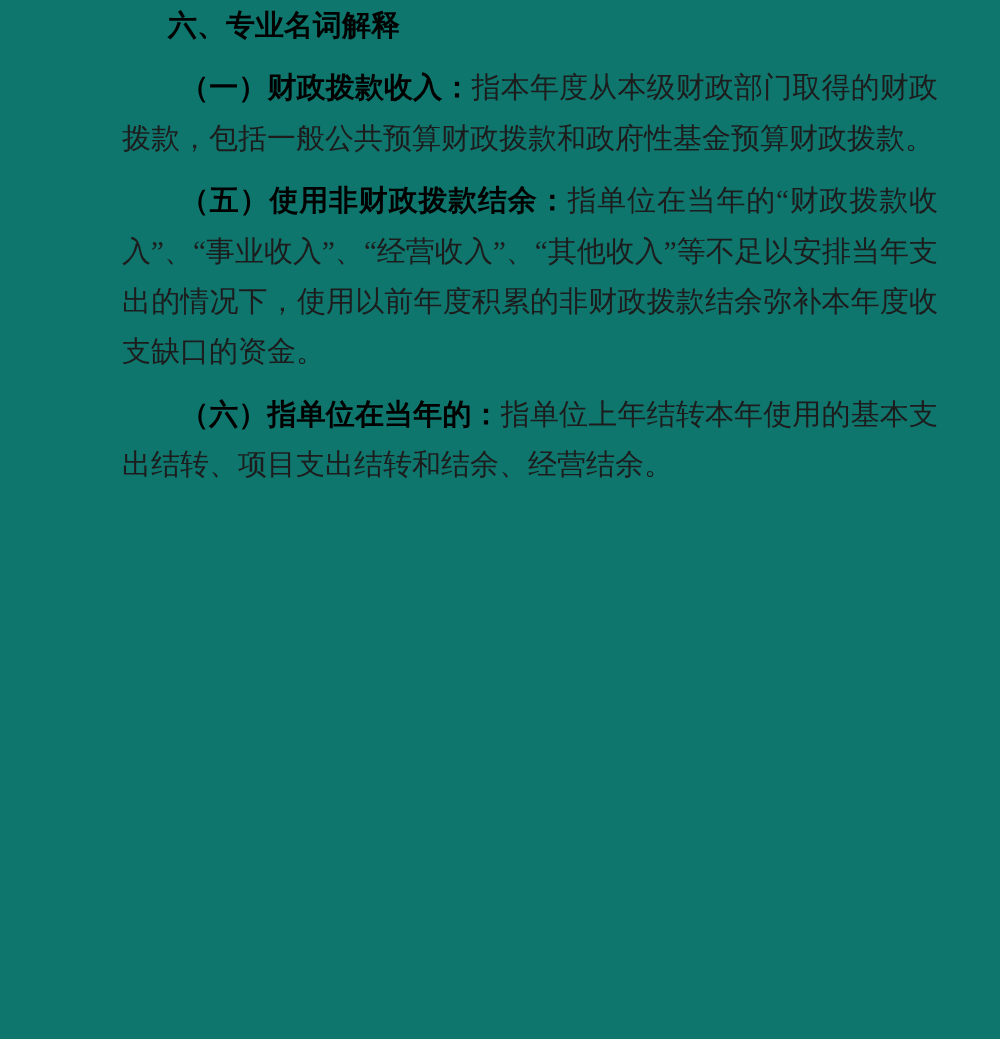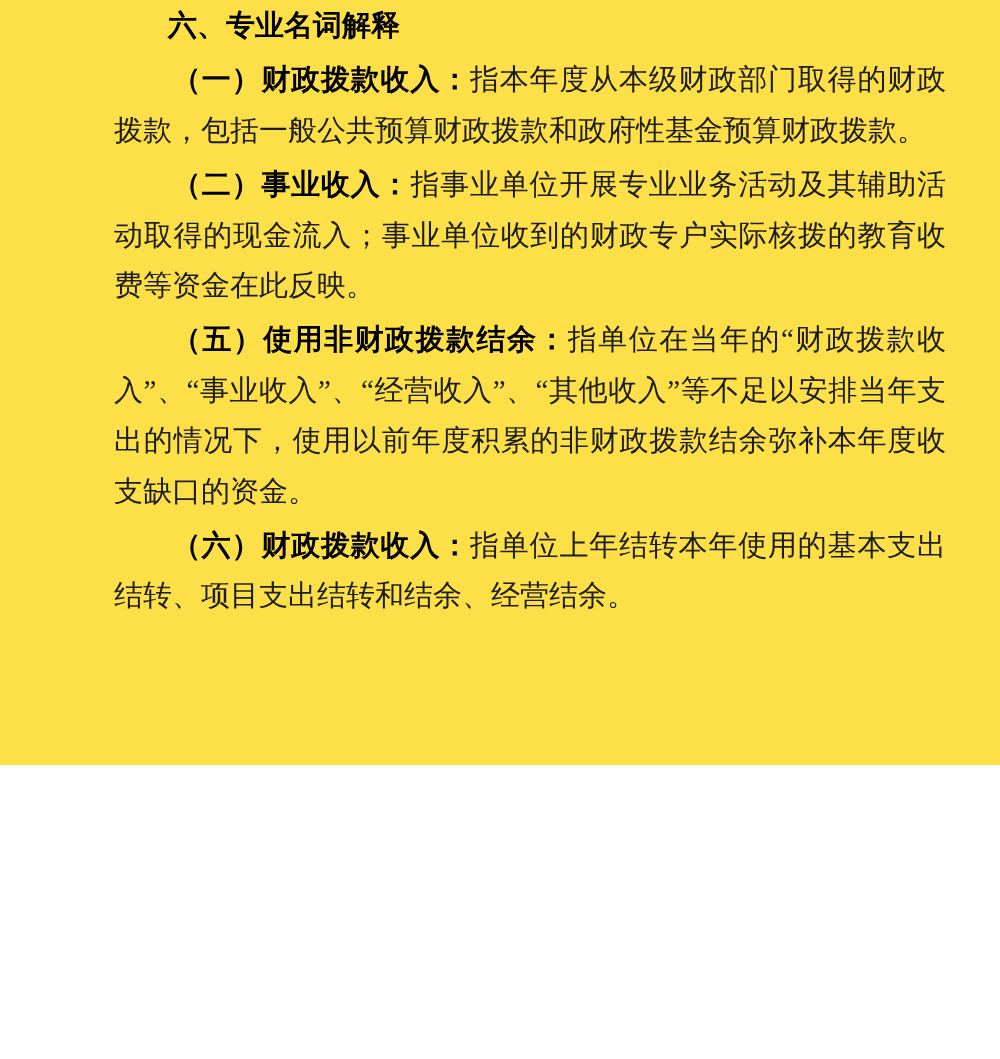--- a/index.html
+++ b/index.html
@@ -8,36 +8,36 @@
     background: #ffffff;
   }
   body {
     width: 1000px;
     height: 1059px;
     overflow: hidden;
   }
   .page {
     box-sizing: border-box;
     width: 1000px;
-    height: 765px;
+    height: 1039px;
     padding: 0 50px 0 110px;
-    background: #fde047;
+    background: #0f766e;
   }
   .sec-title {
     margin: 0;
     font-family: "Liberation Sans", "DejaVu Sans", sans-serif;
     font-weight: 700;
     font-size: 29px;
     line-height: 50.4px;
     color: #000000;
     text-indent: 2em;
     letter-spacing: 0;
   }
   p.term {
-    margin: 4px;
+    margin: 12px;
     font-family: "Liberation Serif", "DejaVu Serif", serif;
     font-size: 29px;
     line-height: 50.4px;
     color: #1c1c1c;
     text-align: justify;
     text-indent: 2em;
   }
   .term-label {
     font-weight: 700;
     color: #000000;
@@ -45,21 +45,20 @@
 </style>
 </head>
 <body>
 
 <div class="page">
 
   <p class="sec-title">六、专业名词解释</p>
 
   <p class="term"><span class="term-label">（一）财政拨款收入：</span><span>指本年度从本级财政部门取得的财政拨款，包括一般公共预算财政拨款和政府性基金预算财政拨款。</span></p>
 
-  <p class="term"><span class="term-label">（二）事业收入：</span><span>指事业单位开展专业业务活动及其辅助活动取得的现金流入；事业单位收到的财政专户实际核拨的教育收费等资金在此反映。</span></p>
 
 
 
   <p class="term"><span class="term-label">（五）使用非财政拨款结余：</span><span>指单位在当年的“财政拨款收入”、“事业收入”、“经营收入”、“其他收入”等不足以安排当年支出的情况下，使用以前年度积累的非财政拨款结余弥补本年度收支缺口的资金。</span></p>
 
-  <p class="term"><span class="term-label">（六）财政拨款收入：</span><span>指单位上年结转本年使用的基本支出结转、项目支出结转和结余、经营结余。</span></p>
+  <p class="term"><span class="term-label">（六）指单位在当年的：</span><span>指单位上年结转本年使用的基本支出结转、项目支出结转和结余、经营结余。</span></p>
 
 </div>
 
 </body></html>

